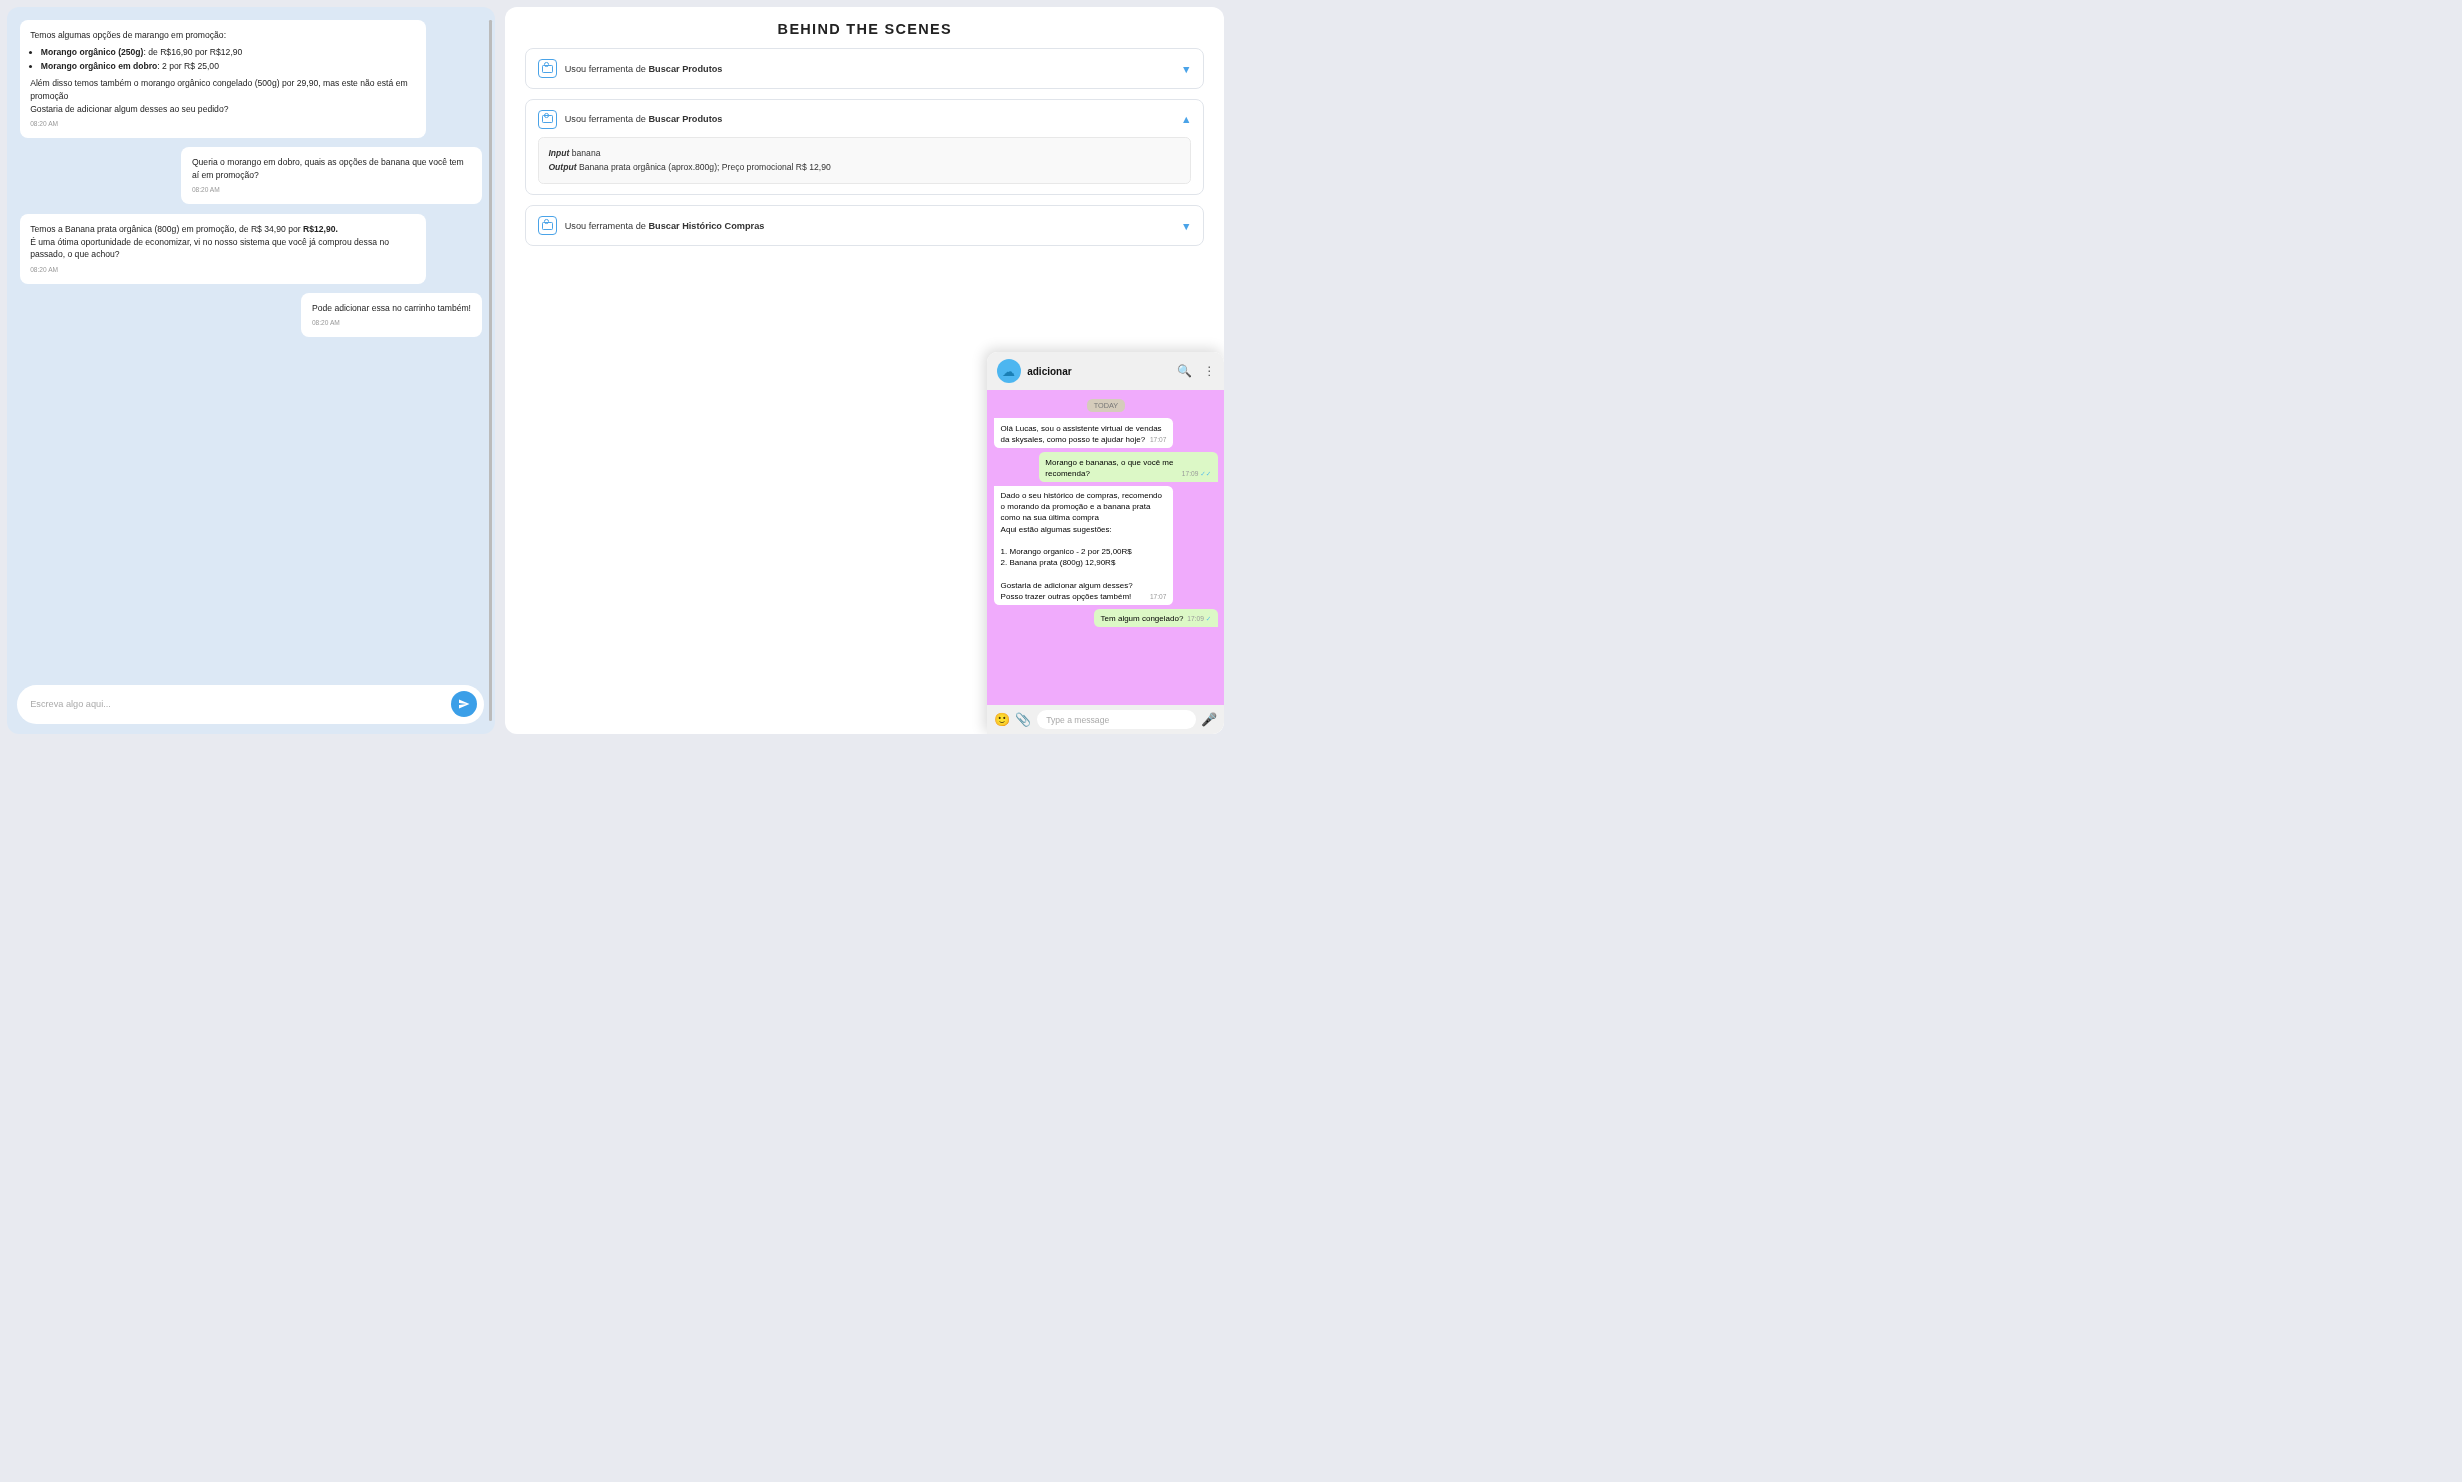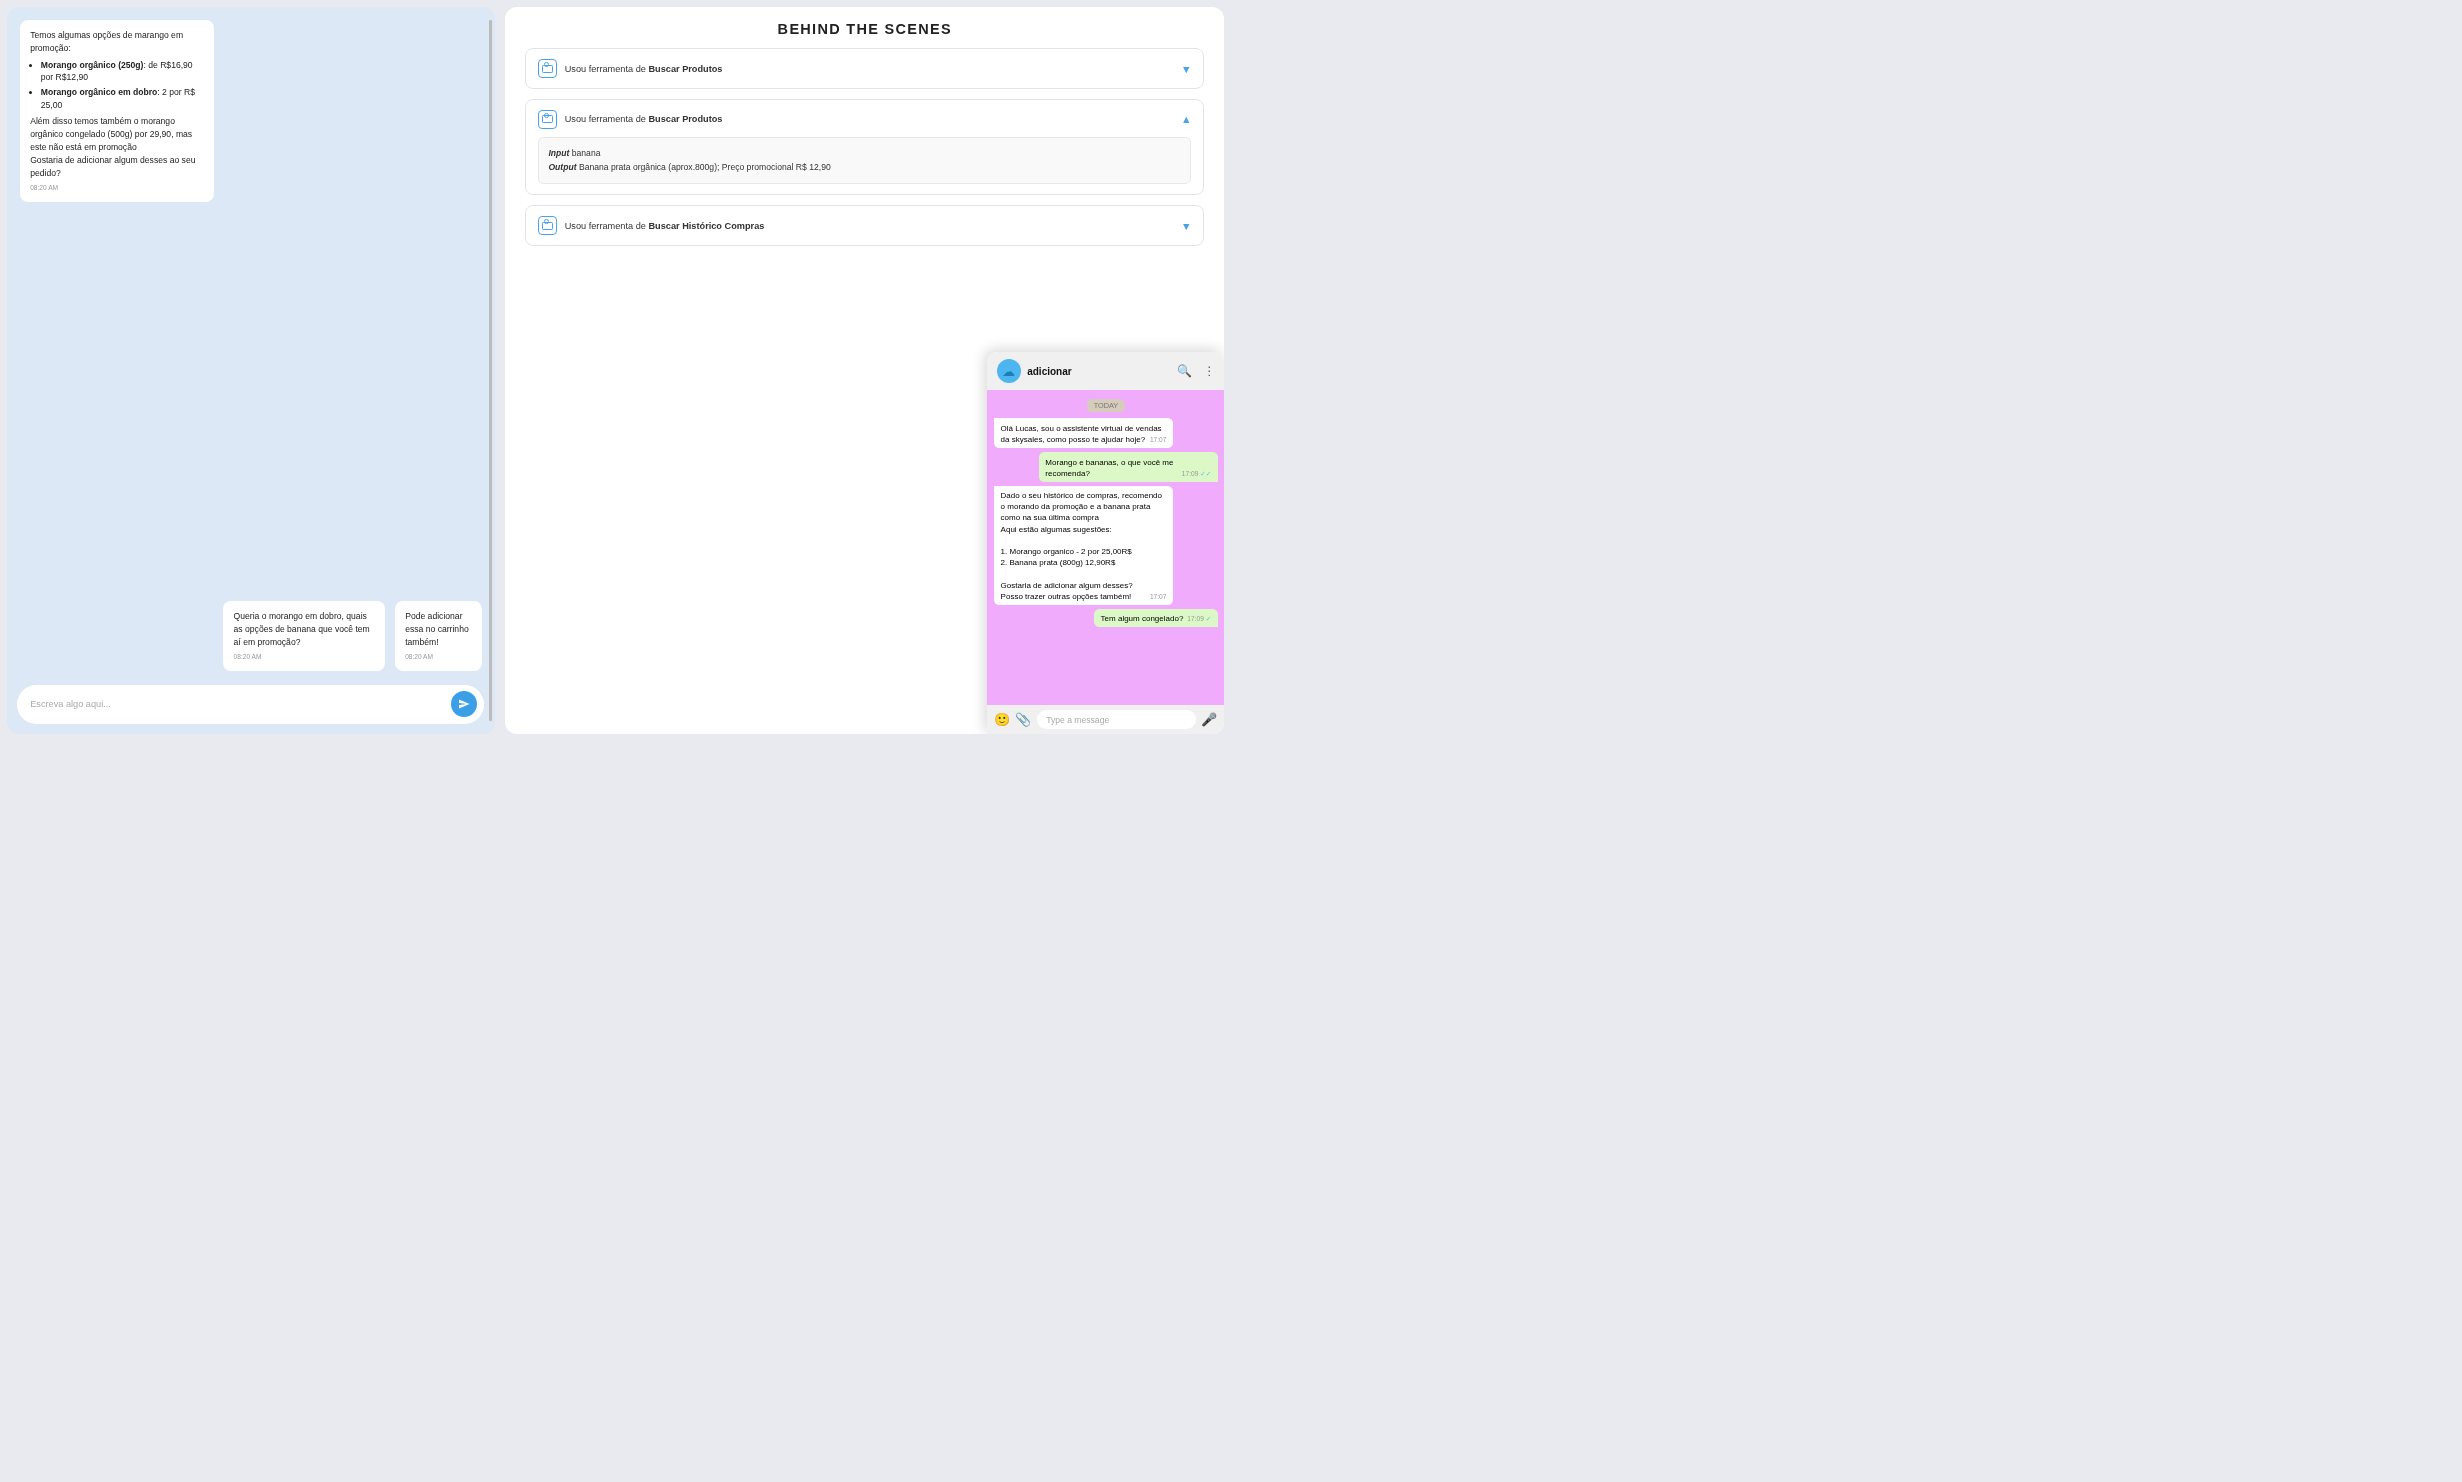--- a/index.html
+++ b/index.html
@@ -22,21 +22,21 @@
       flex-direction: column;
       overflow: hidden;
       position: relative;
     }
 
     .chat-messages {
       flex: 1;
       overflow-y: auto;
       padding: 13px 13px 6.6px 13px;
       display: flex;
-      flex-direction: row;
+      flex-direction: column;
       gap: 9.2px;
     }
 
     .message-bubble {
       background: #fff;
       border-radius: 8px;
       padding: 9.2px 10.6px;
       max-width: 88%;
       font-size: 8.6px;
       line-height: 1.5;
@@ -354,20 +354,24 @@
       </ul>
       <span>Além disso temos também o morango orgânico congelado (500g) por 29,90, mas este não está em promoção<br>Gostaria de adicionar algum desses ao seu pedido?</span>
       <span class="message-time">08:20 AM</span>
     </div>
 
     <div class="message-bubble user">
       <span>Queria o morango em dobro,  quais as opções de banana que você tem aí em promoção?</span>
       <span class="message-time">08:20 AM</span>
     </div>
 
+    <div class="message-bubble">
+      <span>Temos a Banana prata orgânica (800g) em promoção, de R$ 34,90 por <span class="bold">R$12,90.</span><br>É uma ótima oportunidade de economizar, vi no nosso sistema que você já comprou dessa no passado, o que achou?</span>
+      <span class="message-time">08:20 AM</span>
+    </div>
 
     <div class="message-bubble user">
       <span>Pode adicionar essa no carrinho também!</span>
       <span class="message-time">08:20 AM</span>
     </div>
 
   </div>
   <div class="scroll-bar"></div>
 
   <div class="input-area">

